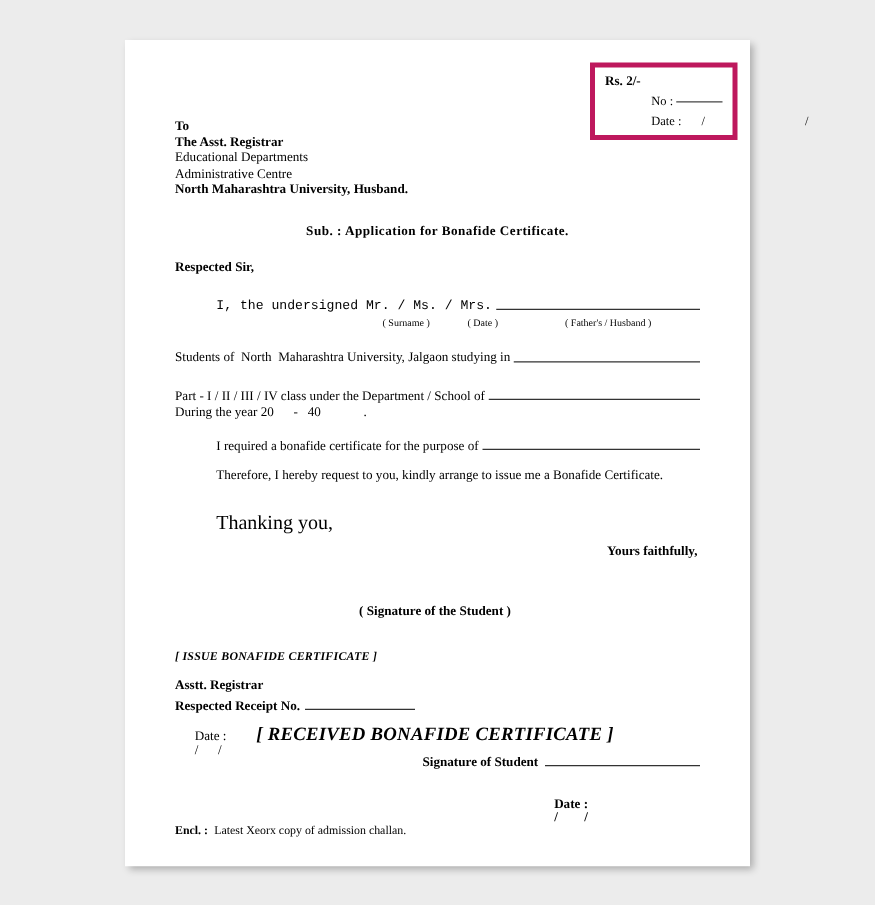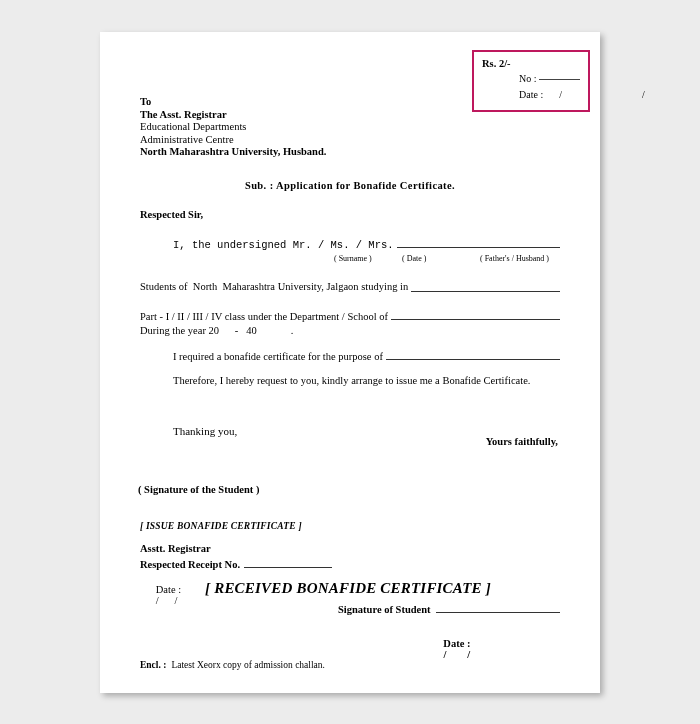--- a/index.html
+++ b/index.html
@@ -32,21 +32,21 @@
     height: 661px;
   }
 
   
   .stamp-box {
     position: absolute;
     left: 334px;
     top: 18px;
     width: 118px;
     height: 62px;
-    border: 2px solid #be185d;
+    border: 4px solid #be185d;
     box-sizing: border-box;
     padding: 5px 8px 0 8px;
   }
   .stamp-amount {
     font-weight: bold;
     font-size: 10.5px;
     line-height: 14px;
   }
   .stamp-row {
     font-size: 10px;
@@ -116,38 +116,38 @@
   .line-1 .indent { flex: 0 0 auto; padding-left: 33px; white-space: pre; }
   .line-1 .rule {
     flex: 1 1 auto;
     border-bottom: 1px solid #333;
     height: 9px;
     margin-left: 3px;
   }
 
   .captions {
     position: absolute;
-    left: 196px;
+    left: 168px;
     top: 222px;
     width: 244px;
     font-size: 8px;
     display: flex;
   }
   .captions span { white-space: nowrap; }
   .cap-surname { flex: 0 0 68px; }
   .cap-name    { flex: 0 0 66px; }
   .cap-father  { flex: 0 0 auto; padding-left: 12px; }
 
   .line-2 {
     position: absolute;
     left: 2px;
     top: 248px;
     width: 420px;
     display: flex;
-    align-items: center;
+    align-items: flex-start;
   }
   .line-3 {
     position: absolute;
     left: 2px;
     top: 278px;
     width: 420px;
     display: flex;
     align-items: baseline;
   }
   .line-4 {
@@ -182,40 +182,39 @@
     text-align-last: left;
     text-indent: 33px;
     font-size: 10.5px;
     line-height: 14.5px;
   }
 
   .thanking {
     position: absolute;
     left: 35px;
     top: 380px;
-    font-size: 11px;
-    margin-top: 12px;
+    font-size: 16px;
   }
 
   .yours {
     position: absolute;
     left: 0;
     top: 404px;
     width: 420px;
     text-align: right;
     font-weight: bold;
     font-size: 10.5px;
   }
 
   .sig-student {
     position: absolute;
     left: 0;
     top: 452px;
     width: 420px;
-    text-align: left;
+    text-align: center;
     font-weight: bold;
     font-size: 10.5px;
     padding-right: 0px;
   }
 
   
   .issue-head {
     position: absolute;
     left: 2px;
     top: 489px;

